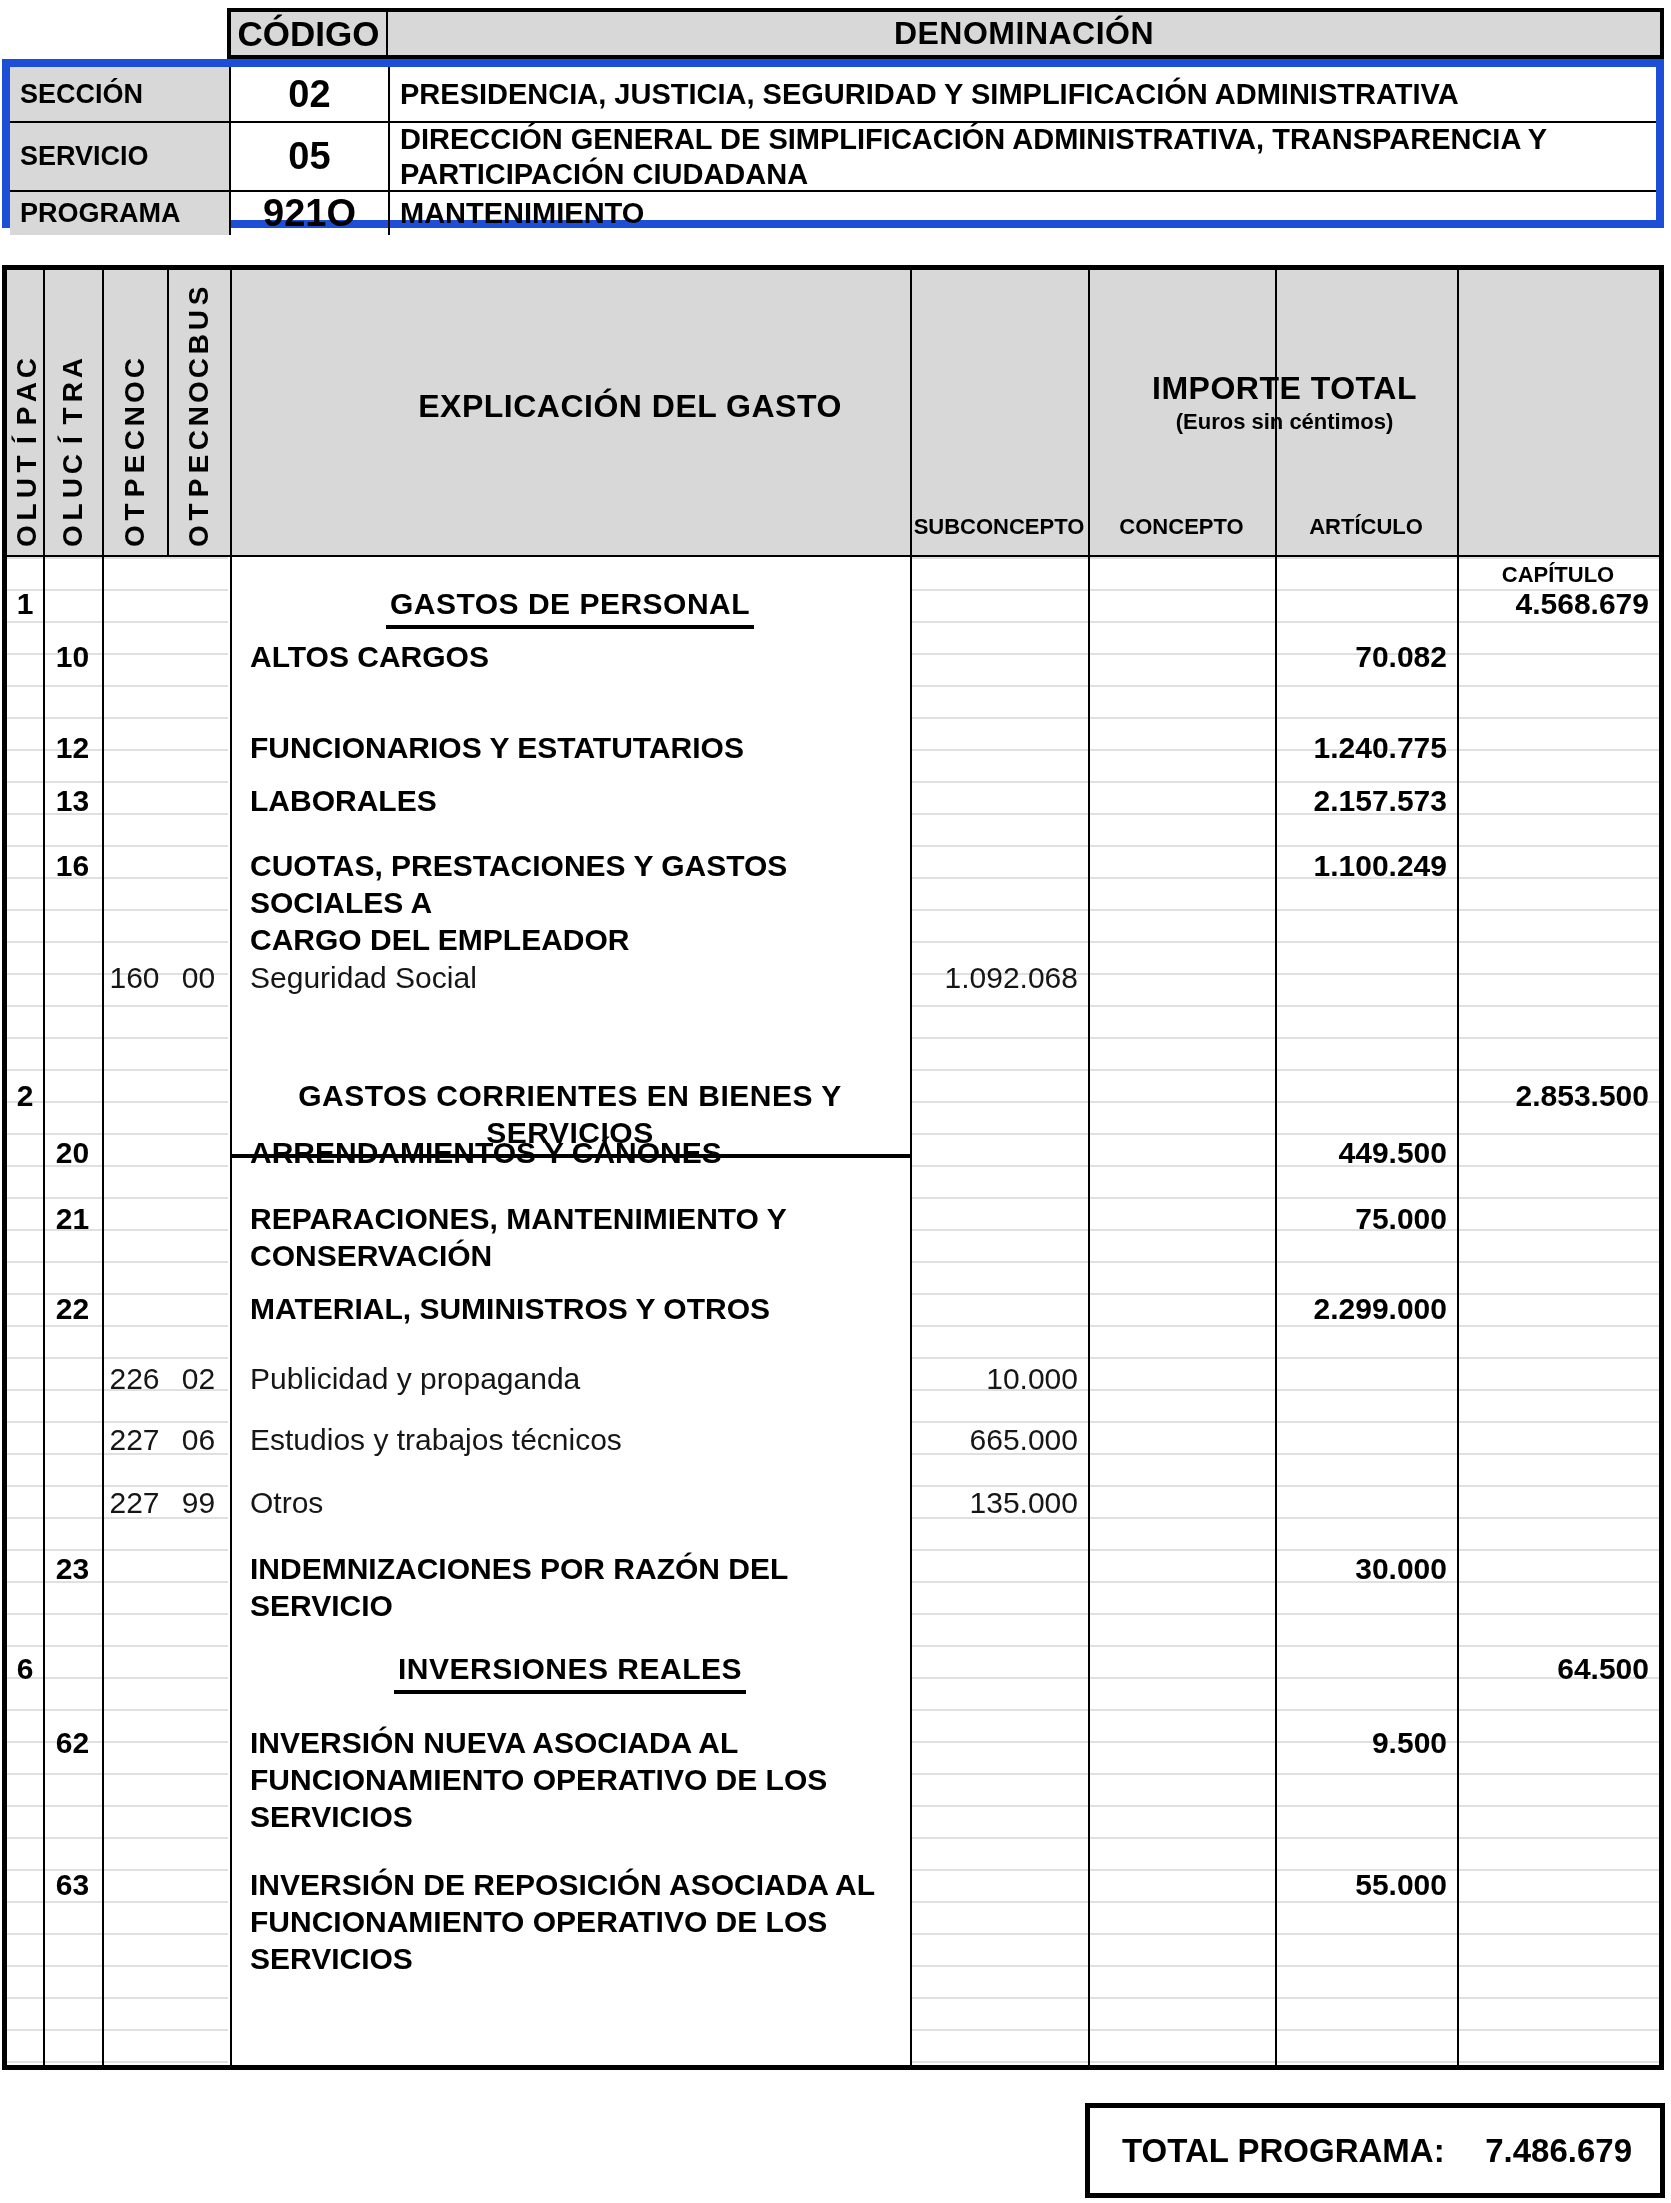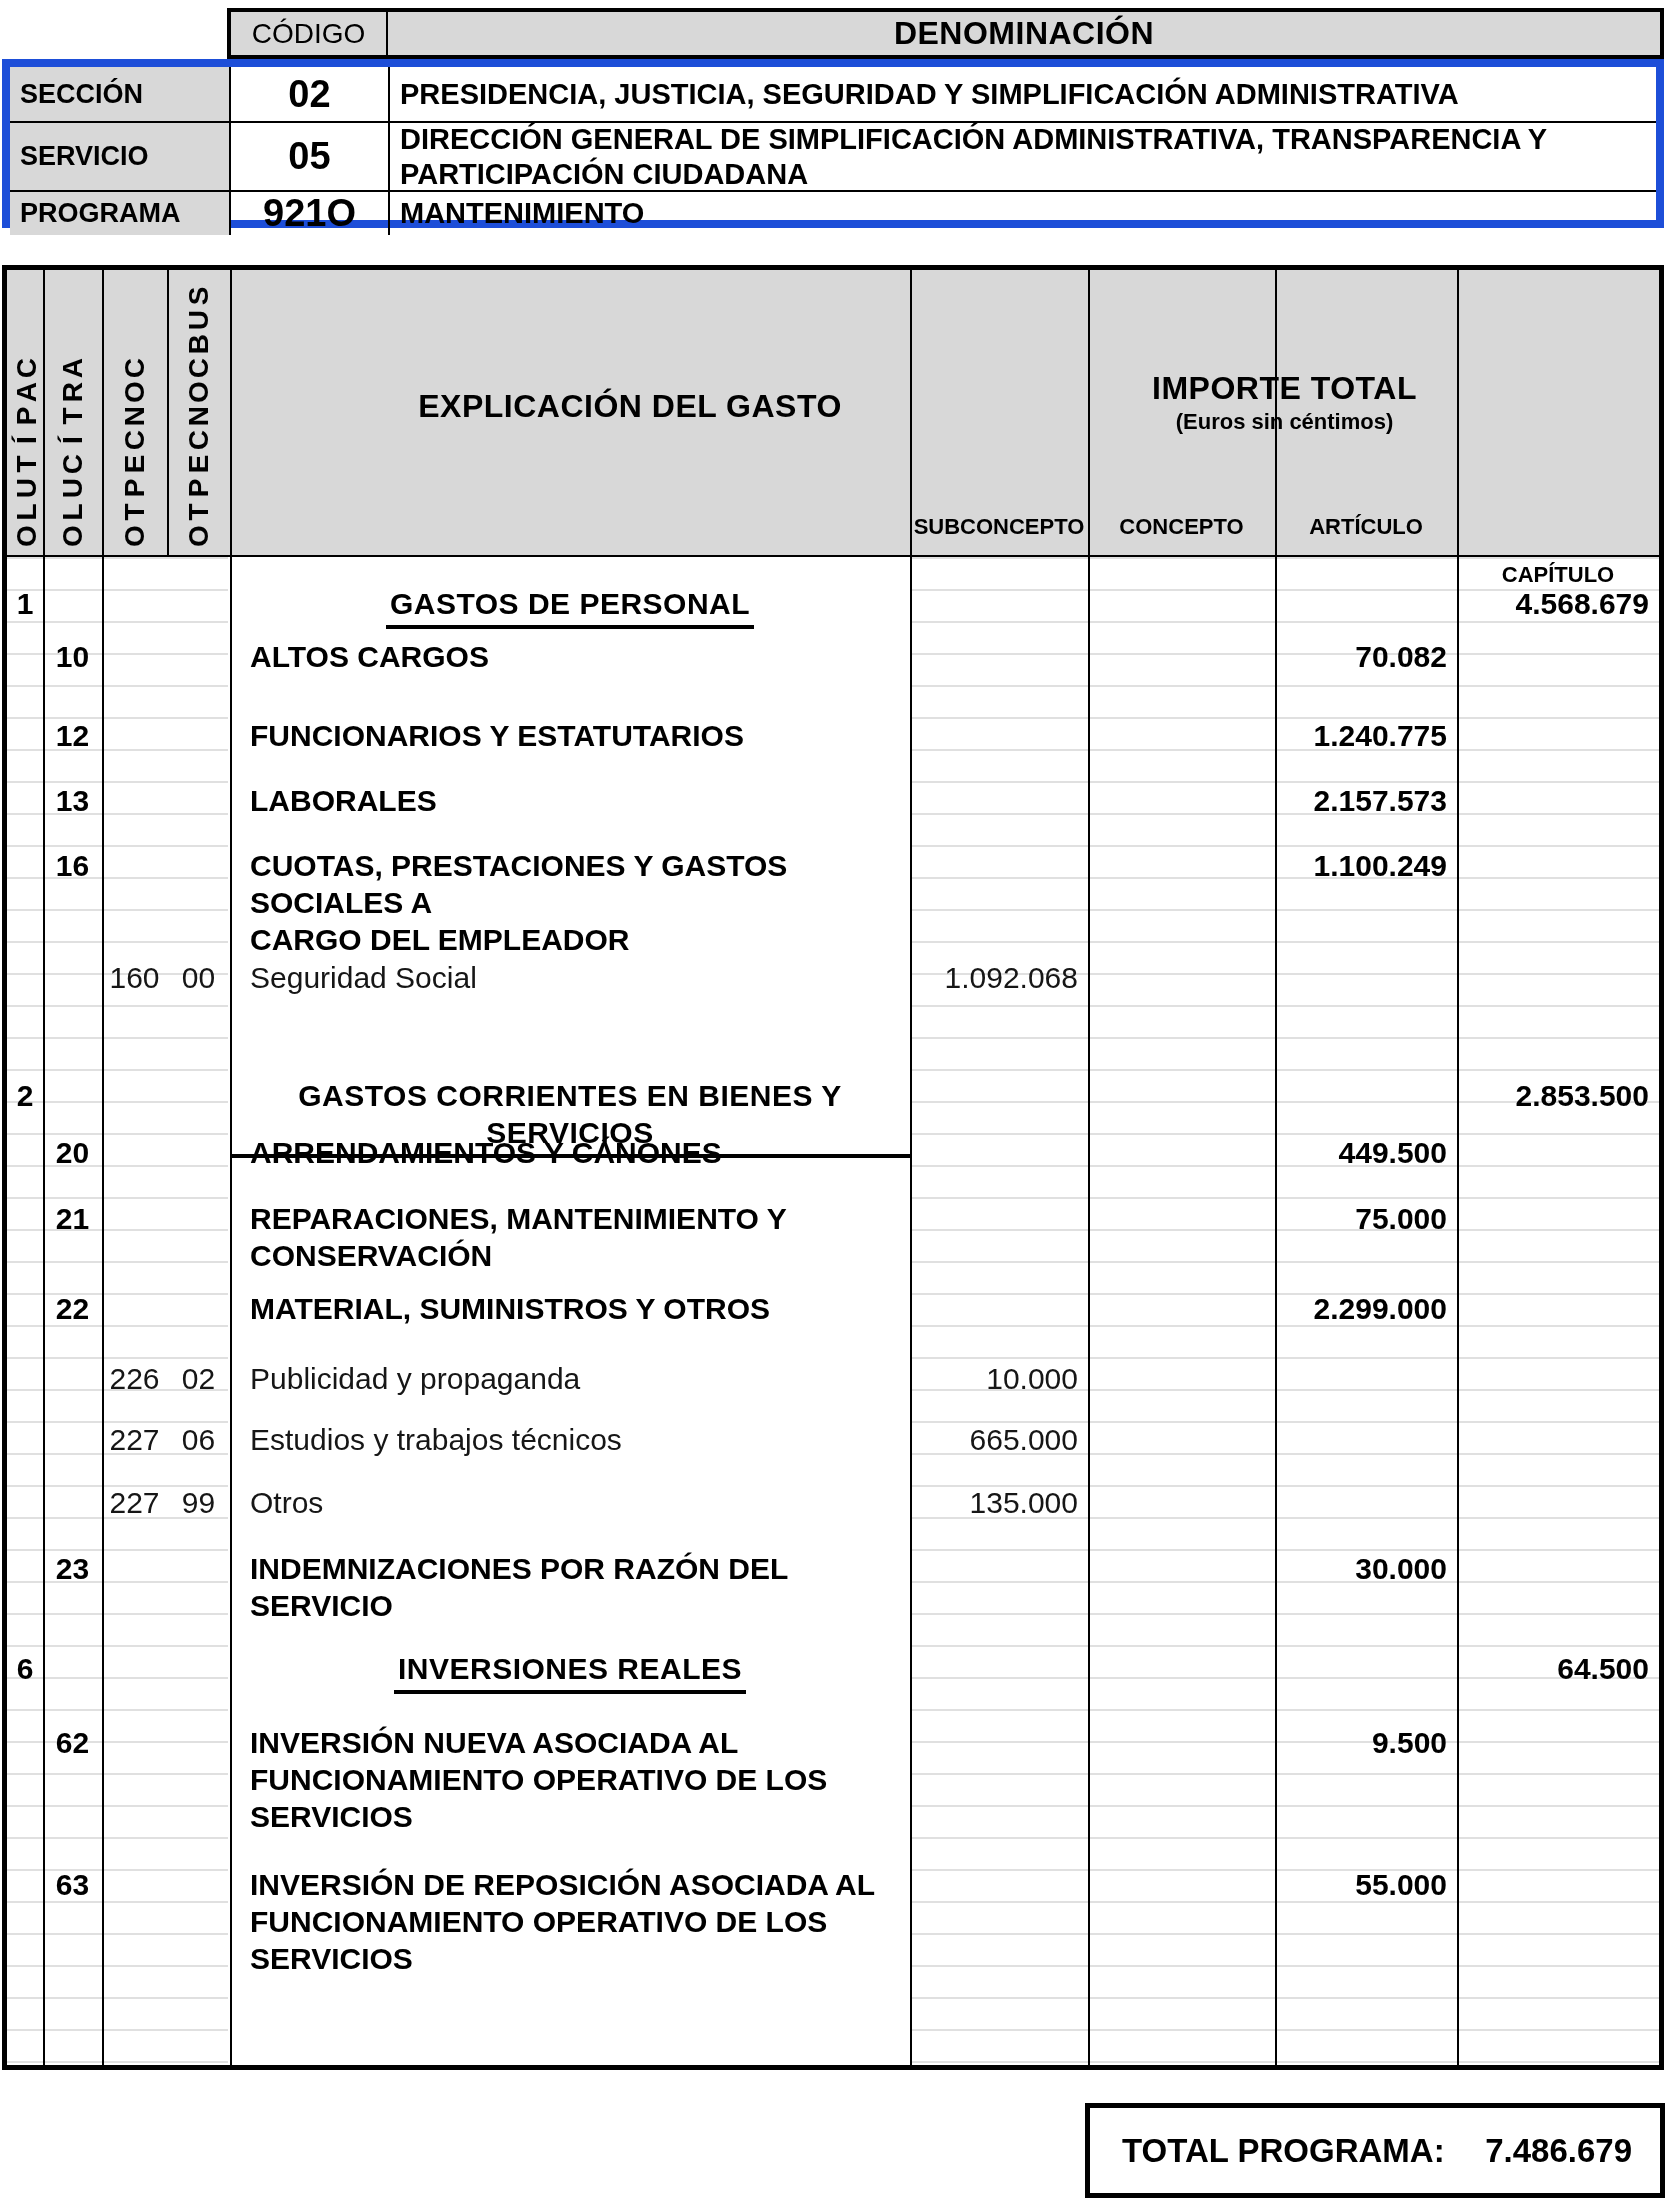--- a/index.html
+++ b/index.html
@@ -12,21 +12,21 @@
     overflow:hidden;
   }
   
   .header-table{position:absolute;left:2px;top:8px;width:1662px;height:220px;}
   .ht-top{
     position:absolute;left:225px;top:0;right:0;height:51px;
     background:#d8d8d8;border:4px solid #000;box-sizing:border-box;
     display:flex;align-items:center;
   }
   .ht-top-codigo{width:157px;height:100%;display:flex;align-items:center;justify-content:center;
-    border-right:2px solid #000;box-sizing:border-box;font-weight:normal;font-size:28px;}
+    border-right:2px solid #000;box-sizing:border-box;font-weight:bold;font-size:35px;}
   .ht-top-denom{flex:1;display:flex;align-items:center;justify-content:center;
     font-weight:bold;font-size:32px;letter-spacing:.5px;}
   .ht-body{
     position:absolute;left:0;top:51px;right:0;bottom:0;
     border:8px solid #1d4ed8;box-sizing:border-box;
     display:grid;grid-template-columns:221px 159px 1fr;grid-template-rows:56px 69px 1fr;
   }
   .ht-cell{box-sizing:border-box;display:flex;align-items:center;border-bottom:2px solid #000;}
   .ht-cell.last{border-bottom:none;}
   .ht-label{background:#d8d8d8;border-right:2px solid #000;padding-left:10px;
@@ -201,21 +201,21 @@
             <div class="tcell c-cap"></div>
             <div class="tcell c-art">10</div>
             <div class="tcell c-con"></div>
             <div class="tcell c-sub"></div>
             <div class="tcell c-text">ALTOS CARGOS</div>
             <div class="tcell c-amt"></div>
             <div class="tcell c-amt"></div>
             <div class="tcell c-amt">70.082</div>
             <div class="tcell c-amt"></div>
           </div>
-          <div class="trow row-article" style="top: 447px;">
+          <div class="trow row-article" style="top: 459px;">
             <div class="tcell c-cap"></div>
             <div class="tcell c-art">12</div>
             <div class="tcell c-con"></div>
             <div class="tcell c-sub"></div>
             <div class="tcell c-text">FUNCIONARIOS Y ESTATUTARIOS</div>
             <div class="tcell c-amt"></div>
             <div class="tcell c-amt"></div>
             <div class="tcell c-amt">1.240.775</div>
             <div class="tcell c-amt"></div>
           </div>

